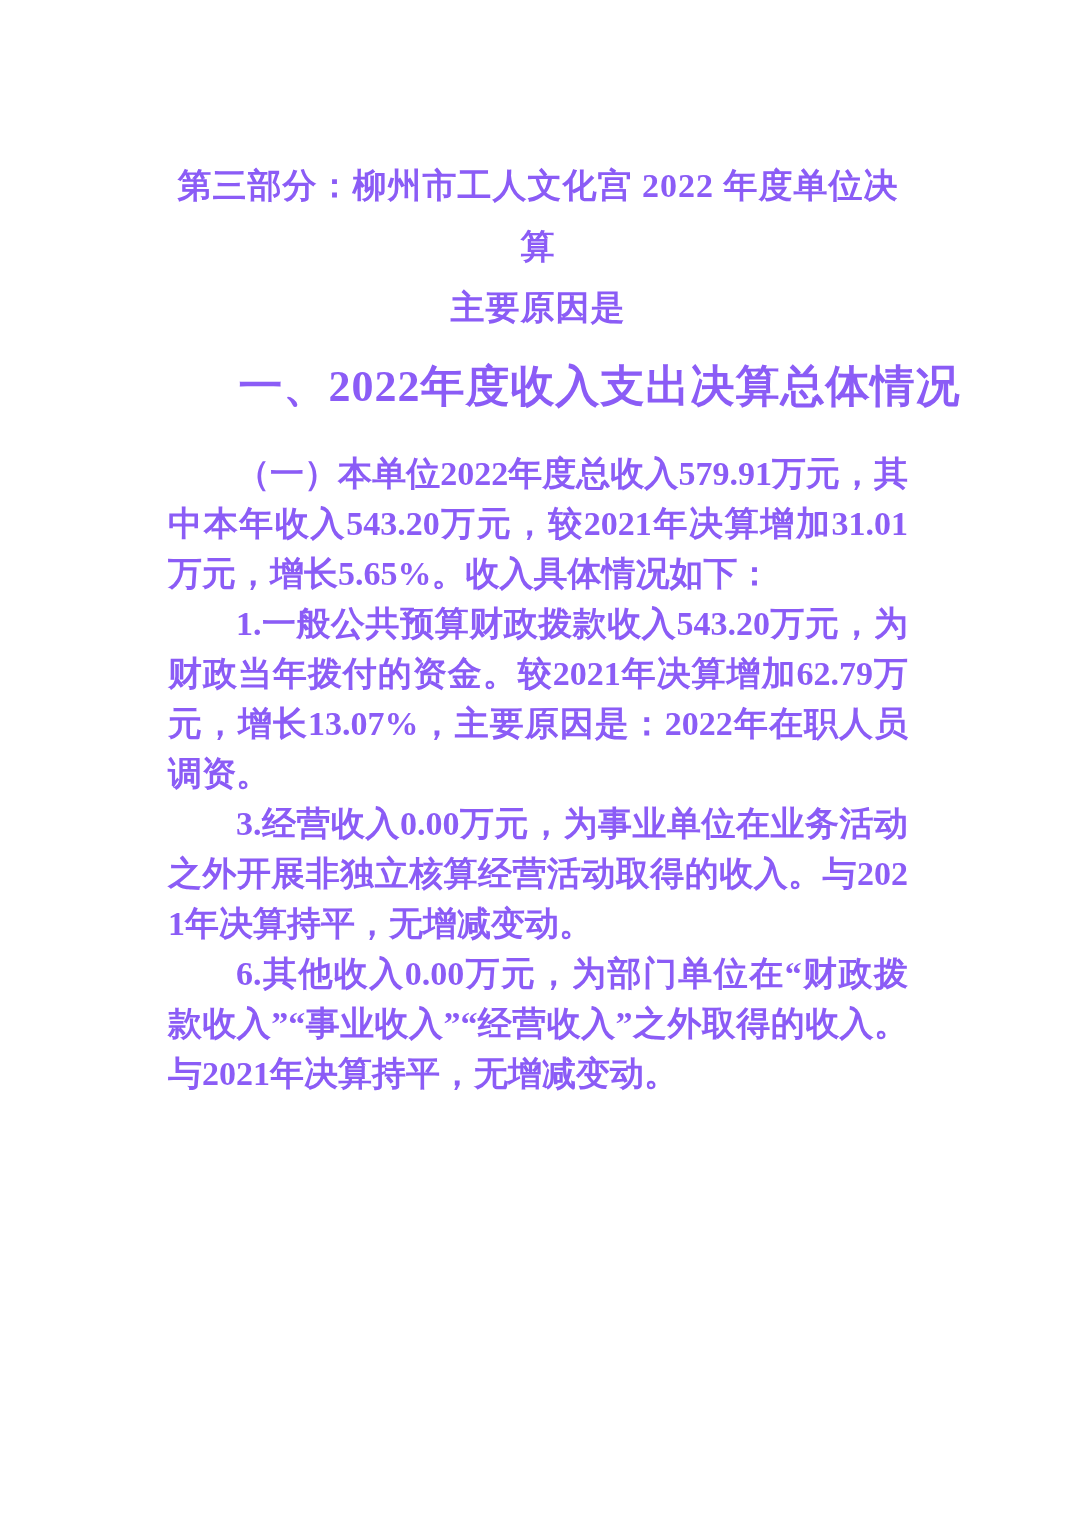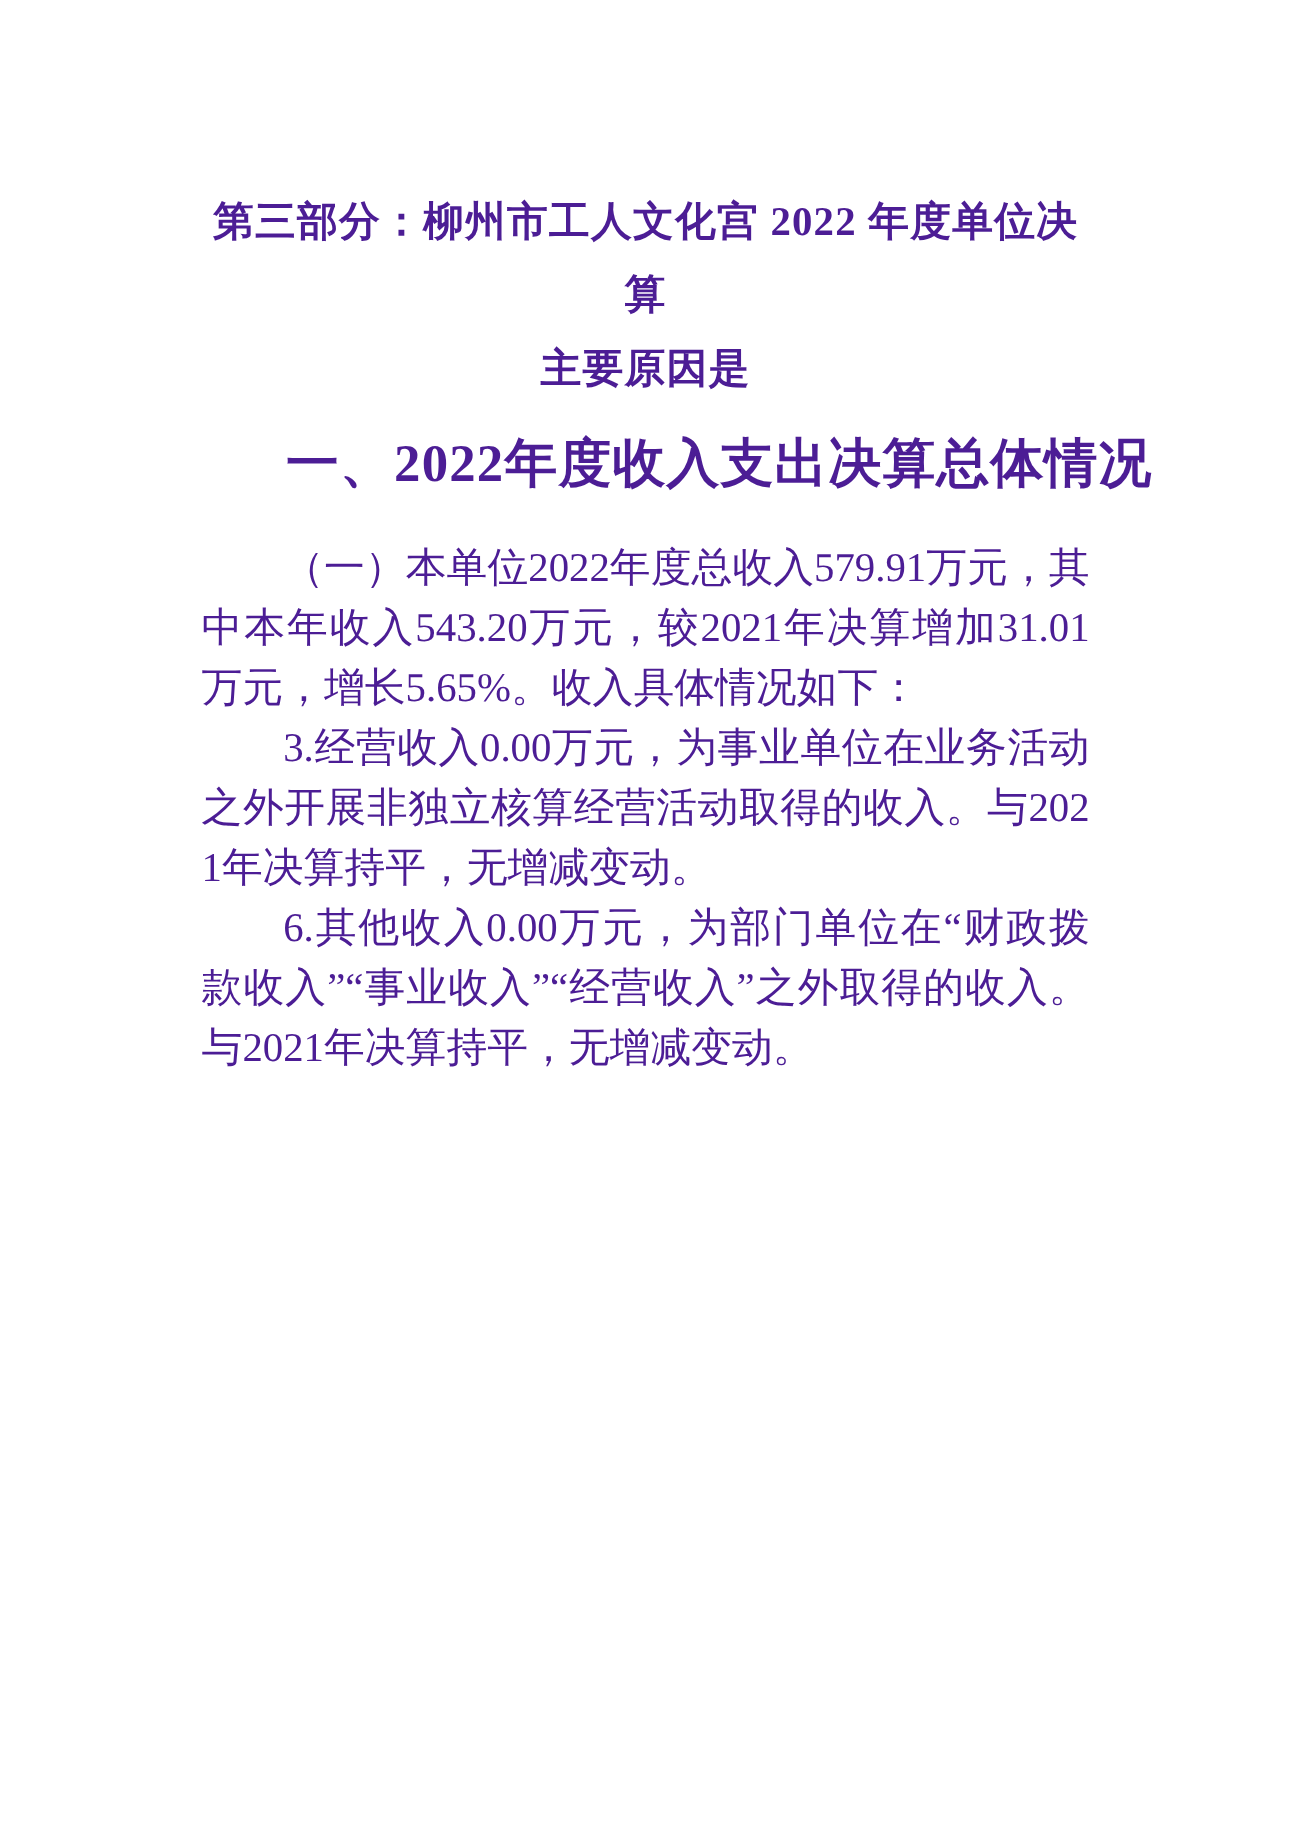--- a/index.html
+++ b/index.html
@@ -6,21 +6,21 @@
     margin: 0;
     padding: 0;
     background: #ffffff;
   }
   .page {
     position: relative;
     width: 1075px;
     height: 1520px;
     margin: 0 auto;
     background: #ffffff;
-    color: #4c1d95;
+    color: #8b5cf6;
     font-family: "Liberation Serif", "DejaVu Serif", serif;
     overflow: hidden;
     box-sizing: border-box;
   }
   .content {
     position: absolute;
     left: 168px;
     top: 0;
     width: 740px;
   }
@@ -45,36 +45,38 @@
     white-space: nowrap;
   }
   .body-text p {
     margin: 0;
     font-size: 34px;
     line-height: 50px;
     text-align: justify;
     text-justify: inter-ideograph;
     text-indent: 2em;
     word-break: break-all;
+    font-weight: bold;
   }
 </style>
 </head>
 <body>
 
 <div class="page">
   <div class="content">
 
     <h1 class="doc-title">
       <span class="title-line">第三部分：柳州市工人文化宫 2022 年度单位决算</span>
       <span class="title-line">主要原因是</span>
     </h1>
 
     <h2 class="section-heading">一、2022年度收入支出决算总体情况</h2>
 
     <div class="body-text">
       <p>（一）本单位2022年度总收入579.91万元，其中本年收入543.20万元，较2021年决算增加31.01万元，增长5.65%。收入具体情况如下：</p>
+      <p>1.一般公共预算财政拨款收入543.20万元，为财政当年拨付的资金。较2021年决算增加62.79万元，增长13.07%，主要原因是：2022年在职人员调资。</p>
       <p>3.经营收入0.00万元，为事业单位在业务活动之外开展非独立核算经营活动取得的收入。与2021年决算持平，无增减变动。</p>
       <p>6.其他收入0.00万元，为部门单位在“财政拨款收入”“事业收入”“经营收入”之外取得的收入。与2021年决算持平，无增减变动。</p>
 
     </div>
 
   </div>
 </div>
 
 </body></html>

